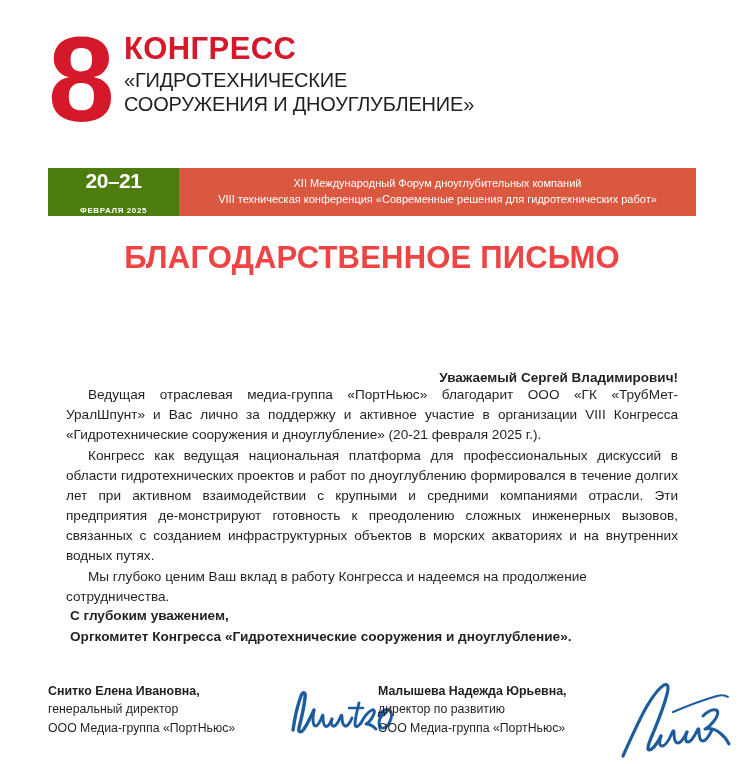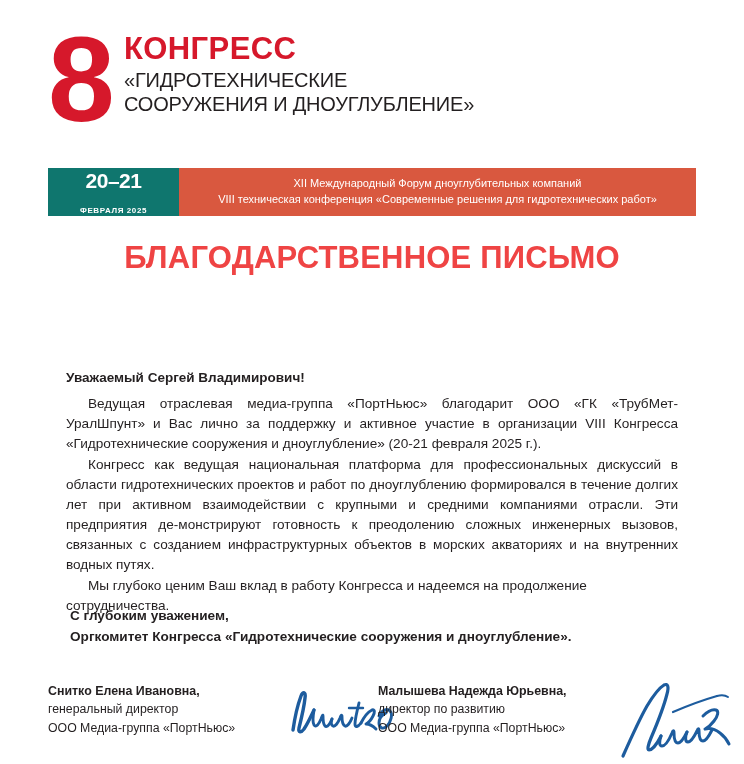--- a/index.html
+++ b/index.html
@@ -72,21 +72,21 @@
   .banner {
     position: absolute;
     left: 48px;
     top: 168px;
     width: 648px;
     height: 48px;
     display: flex;
     align-items: stretch;
   }
   .banner-date {
-    background: #0f766e;
+    background: #4d7c0f;
     width: 131px;
     flex: 0 0 131px;
     color: #ffffff;
     display: flex;
     flex-direction: column;
     align-items: center;
     justify-content: center;
     padding-top: 1px;
   }
   .banner-date .dd {
@@ -144,24 +144,23 @@
   }
 
   
   .body-wrap {
     position: absolute;
     left: 66px;
     top: 370px;
     width: 612px;
   }
   .salutation {
-    text-align: left;
+    text-align: right;
     font-weight: bold;
     font-size: 13.5px;
-    margin-bottom: 9px;
     color: #231f20;
   }
   .para {
     font-size: 13.6px;
     line-height: 1.47;
     text-align: justify;
     text-indent: 22px;
     margin: 0 0 1px 0;
     color: #231f20;
     hyphens: manual;

